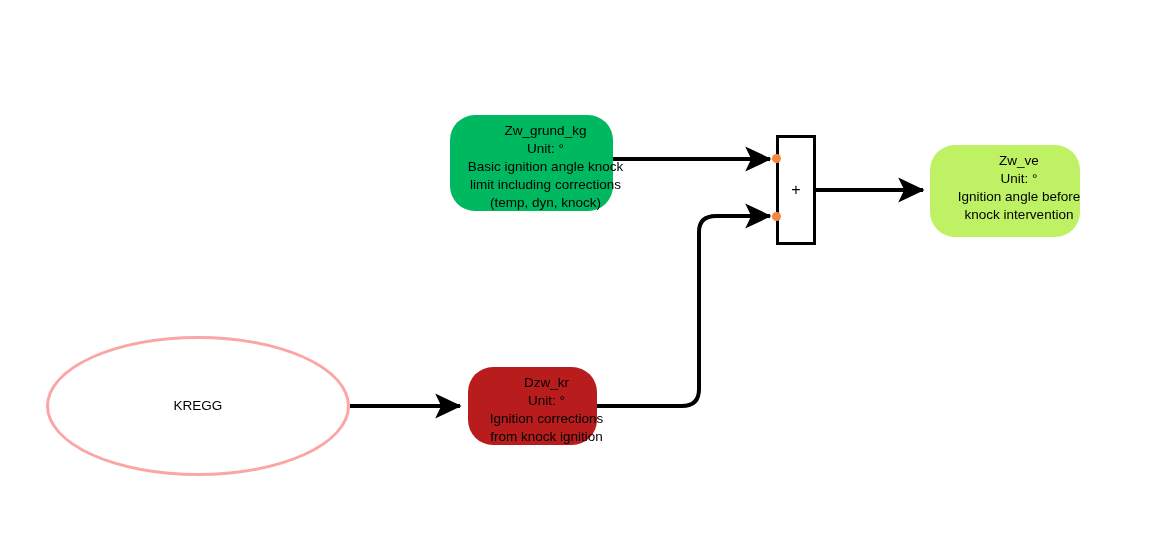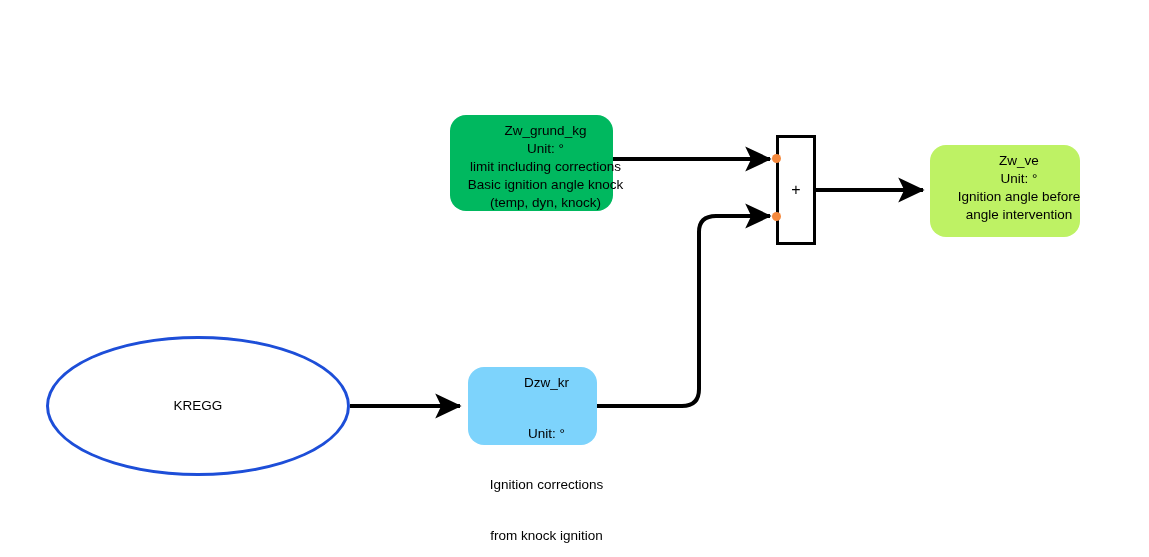--- a/index.html
+++ b/index.html
@@ -30,33 +30,33 @@
     display: flex;
     flex-direction: column;
     align-items: center;
     justify-content: flex-start;
     text-align: center;
     color: #000000;
     line-height: 1.33;
     font-size: 13.5px;
   }
   .rounded-node {
-    border-radius: 16px;
+    border-radius: 25px;
     padding-top: 7px;
     padding-left: 28px;
   }
   .node-line {
     display: block;
     white-space: nowrap;
   }
   .ellipse-node {
     justify-content: center;
     padding-top: 0;
     background: #ffffff;
-    border: 3px solid #1d4ed8;
+    border: 3px solid #fca5a5;
     border-radius: 50%;
   }
   .sum-block {
     position: absolute;
     box-sizing: border-box;
     background: #ffffff;
     border: 3px solid #000000;
     display: flex;
     align-items: center;
     justify-content: center;
@@ -95,37 +95,37 @@
     </g>
 
     <g>
       <path d="M 816 190 L 923 190" stroke="#000000" stroke-width="4" fill="none" marker-end="url(#arrowhead)"></path>
     </g>
   </svg>
 
   <div class="node rounded-node" style="left:450px; top:115px; width:163px; height:96px; background:#00b85f;">
     <span class="node-line">Zw_grund_kg</span>
     <span class="node-line">Unit: °</span>
+    <span class="node-line">Basic ignition angle knock</span>
     <span class="node-line">limit including corrections</span>
-    <span class="node-line">Basic ignition angle knock</span>
     <span class="node-line">(temp, dyn, knock)</span>
   </div>
 
-  <div class="node rounded-node" style="left:468px; top:367px; width:129px; height:78px; background:#7dd3fc;gap:33px;">
+  <div class="node rounded-node" style="left:468px; top:367px; width:129px; height:78px; background:#b91c1c;">
     <span class="node-line">Dzw_kr</span>
     <span class="node-line">Unit: °</span>
     <span class="node-line">Ignition corrections</span>
     <span class="node-line">from knock ignition</span>
   </div>
 
   <div class="node rounded-node" style="left:930px; top:145px; width:150px; height:92px; background:#bef264;">
     <span class="node-line">Zw_ve</span>
     <span class="node-line">Unit: °</span>
     <span class="node-line">Ignition angle before</span>
-    <span class="node-line">angle intervention</span>
+    <span class="node-line">knock intervention</span>
   </div>
 
   <div class="node ellipse-node" style="left:46px; top:336px; width:304px; height:140px;">
     <span class="node-line">KREGG</span>
   </div>
 
   <div class="sum-block" style="left:776px; top:135px; width:40px; height:110px;">
     <span>+</span>
   </div>
   <div class="port-dot" style="left:772px; top:154px; background:#f5883c;"></div>

